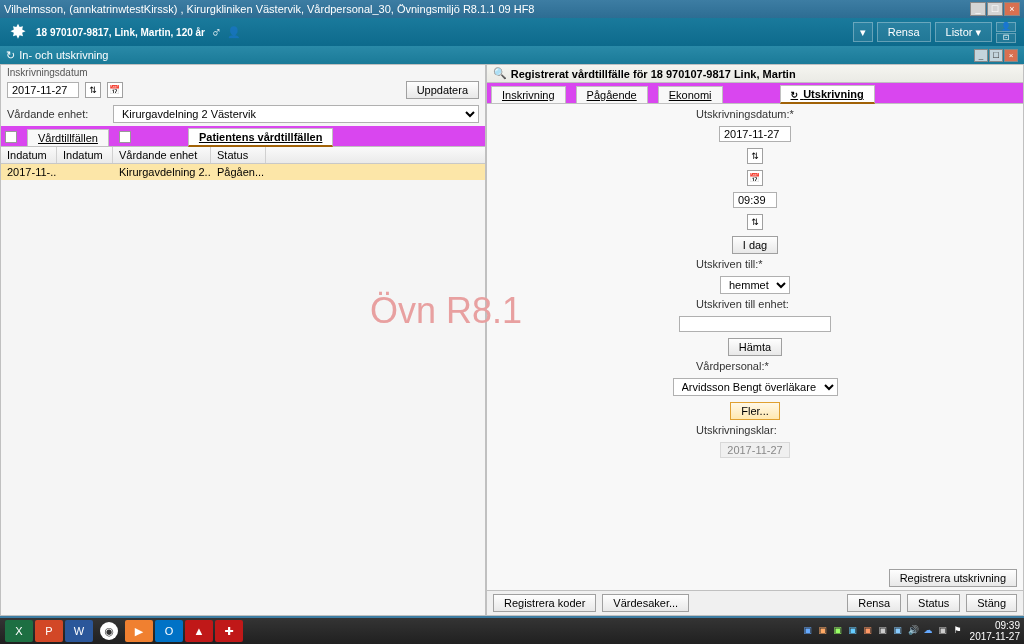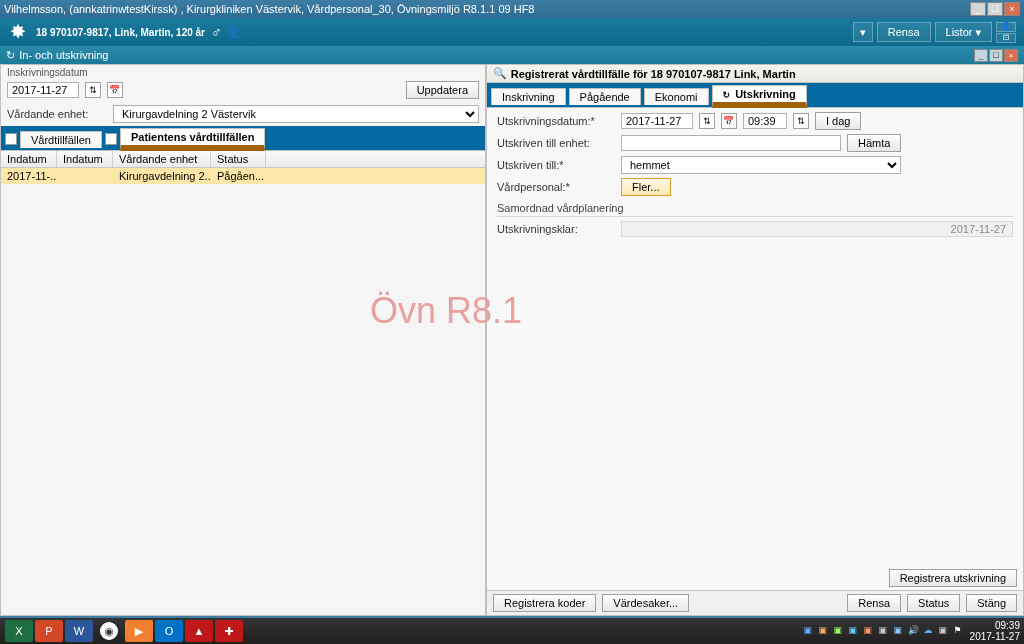--- a/index.html
+++ b/index.html
@@ -31,41 +31,41 @@
 
 .fieldset-label { font-size: 10px; color: #555; padding: 2px 6px 0; }
 .row { display: flex; align-items: center; padding: 3px 6px; gap: 6px; }
 .row label { font-size: 11px; min-width: 100px; color: #333; }
 .date-input { border: 1px solid #b0b0b0; padding: 1px 4px; font-size: 11px; background: #fff; width: 72px; }
 .select { border: 1px solid #b0b0b0; padding: 1px 4px; font-size: 11px; background: #fff; flex: 1; }
 .btn { border: 1px solid #a0a0a0; background: linear-gradient(#fefefe, #e8e8e8); padding: 2px 10px; font-size: 11px; cursor: pointer; }
 .btn.highlight { border: 1px solid #e0a030; background: linear-gradient(#fff8e8, #ffe8b0); }
 .smallbtn { width: 16px; height: 16px; border: 1px solid #a0a0a0; background: #fff; display: inline-flex; align-items: center; justify-content: center; font-size: 9px; cursor: pointer; }
 
-.tabbar { display: flex; border-bottom: 1px solid #c0c0c0; background: #0369a1; padding: 2px 4px 0; gap: 3px; align-items: center; }
+.tabbar { display: flex; border-bottom: 1px solid #c0c0c0; background: #d946ef; padding: 2px 4px 0; gap: 10px; align-items: center; text-decoration: underline; }
 .tab { border: 1px solid #c0c0c0; border-bottom: none; background: #f8f8f8; padding: 2px 10px; font-size: 11px; cursor: pointer; }
-.tab.active { background: #fff; font-weight: bold; border-bottom: 6px solid #a16207; margin-bottom: -1px; }
+.tab.active { background: #fff; font-weight: bold; border-bottom: 2px solid #a16207; margin-bottom: -1px; margin-left: 47px; }
 .tab .icon { font-size: 9px; margin-right: 2px; }
 
 .table-header { display: flex; background: linear-gradient(#fafafa, #eaeaea); border-bottom: 1px solid #c8c8c8; }
 .th { padding: 2px 6px; font-size: 11px; border-right: 1px solid #d0d0d0; }
 .table-row { display: flex; }
 .table-row.selected { background: #fce6a8; }
 .td { padding: 2px 6px; font-size: 11px; overflow: hidden; white-space: nowrap; }
 
 .col-indatum { width: 56px; }
 .col-utdatum { width: 56px; }
 .col-enhet { width: 98px; }
 .col-status { width: 55px; }
 
 .right-title { background: linear-gradient(#f5f5f0, #eaeae5); border-bottom: 1px solid #c0c0c0; padding: 2px 6px; font-size: 11px; font-weight: bold; display: flex; align-items: center; gap: 4px; }
 .right-title .icon { color: #c09020; }
 
 .form-area { padding: 4px 10px; }
-.form-row { display: flex; align-items: center; margin-bottom: 4px; gap: 6px; }
+.form-row { display: flex; align-items: center; margin-bottom: 4px; gap: 6px; flex-direction: column; }
 .form-row label { font-size: 11px; width: 118px; color: #333; }
 .readonly { border: 1px solid #d8d8d8; background: #f0f0f0; color: #888; padding: 1px 6px; font-size: 11px; text-align: right; flex: 1; }
 .section-label { font-size: 11px; color: #444; border-bottom: 1px solid #d8d8d8; padding: 2px 0; margin: 4px 0; }
 
 .watermark { position: absolute; top: 290px; left: 370px; font-size: 36px; color: #e8a0a0; font-weight: normal; pointer-events: none; z-index: 100; }
 
 .bottom-bar { background: #f0f0f0; border-top: 1px solid #c0c0c0; padding: 3px 6px; display: flex; gap: 6px; }
 .bottom-bar .spacer { flex: 1; }
 
 .taskbar { position: absolute; bottom: 0; left: 0; right: 0; height: 26px; background: linear-gradient(#343434, #202020); display: flex; align-items: center; padding: 0 4px; }
@@ -180,35 +180,37 @@
       <div class="form-row">
         <label>Utskrivningsdatum:*</label>
         <input class="date-input" value="2017-11-27" style="">
         <span class="smallbtn">⇅</span>
         <span class="calbtn">📅</span>
         <input class="date-input" style="width: 44px;" value="09:39">
         <span class="smallbtn">⇅</span>
         <button class="btn">I dag</button>
       </div>
       <div class="form-row">
-        <label>Utskriven till enhet:</label>
-        <input class="select" style="max-width: 220px;">
-        <button class="btn">Hämta</button>
-      </div>
-      <div class="form-row">
         <label>Utskriven till:*</label>
         <select class="select" style="max-width:280px">
           <option>hemmet</option>
         </select>
       </div>
       <div class="form-row">
+        <label>Utskriven till enhet:</label>
+        <input class="select" style="max-width: 220px;">
+        <button class="btn">Hämta</button>
+      </div>
+      <div class="form-row">
         <label>Vårdpersonal:*</label>
+        <select class="select" style="max-width:220px">
+          <option>Arvidsson Bengt överläkare</option>
+        </select>
         <button class="btn highlight">Fler...</button>
       </div>
-      <div class="section-label">Samordnad vårdplanering</div>
       <div class="form-row">
         <label>Utskrivningsklar:</label>
         <div class="readonly">2017-11-27</div>
       </div>
     </div>
     <div style="flex:1"></div>
     <div style="text-align:right;padding:3px 6px">
       <button class="btn">Registrera utskrivning</button>
     </div>
     <div class="bottom-bar">

